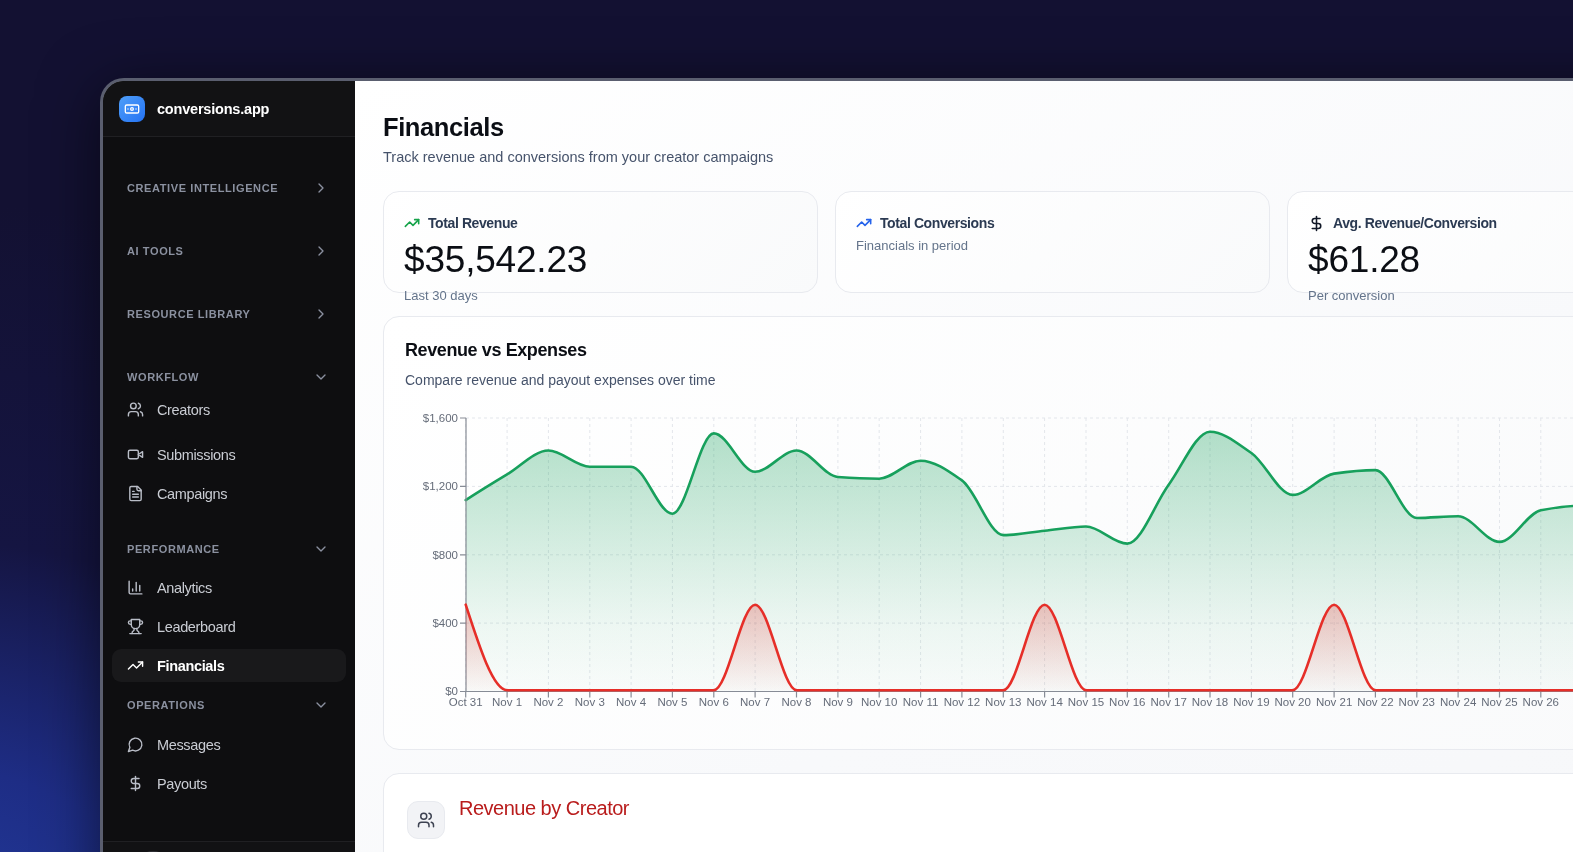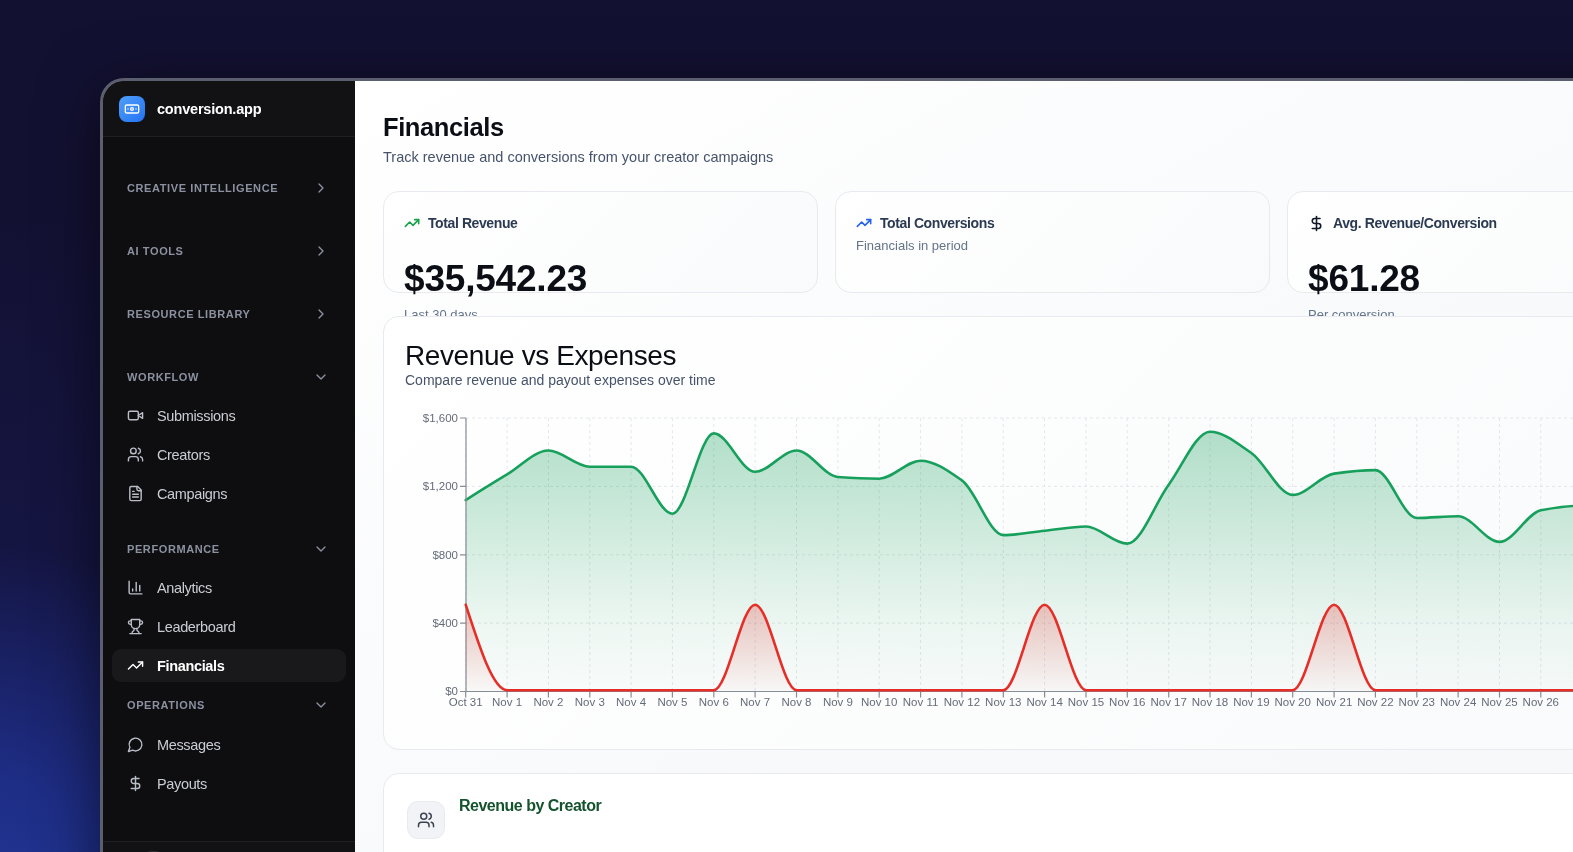--- a/index.html
+++ b/index.html
@@ -16,70 +16,70 @@
 .item.active{background:#19191b;color:#fff;font-weight:700}
 .item.active svg{color:#fff}
 .sb-foot{position:absolute;left:0;right:0;top:760px;bottom:0;border-top:1px solid #202023;background:#121214}
 .avatar{position:absolute;left:32px;top:9px;width:36px;height:36px;border-radius:50%;background:#2e2e33}
 .content{flex:1;background:linear-gradient(150deg,#ffffff 0%,#f8f9fb 55%,#f6f7f9 100%);padding:32px 0 0 28px;position:relative}
 h1{font-size:25.5px;font-weight:700;color:#0b0e14;letter-spacing:-0.4px}
 .sub{margin-top:7px;font-size:14.5px;color:#46536b}
 .cards{display:flex;gap:17px;margin-top:26px}
 .card{width:435px;min-width:435px;height:102px;background:linear-gradient(135deg,#ffffff 0%,#f9fafb 100%);border:1px solid #e8eaef;border-radius:16px;padding:23px 20px 0 20px}
 .card .lab{display:flex;align-items:center;gap:8px;font-size:14px;font-weight:700;color:#2b3a52;height:16px;letter-spacing:-0.4px}
-.card .num{margin-top:27px;font-size:37px;font-weight:700;color:#0b0e14;letter-spacing:-0.2px}
+.card .num{margin-top:8px;font-size:37px;font-weight:400;color:#0b0e14;letter-spacing:-0.2px}
 .card .cap{margin-top:7px;font-size:13px;color:#64748b}
 .chartcard{width:1339px;height:434px;background:linear-gradient(135deg,#ffffff 0%,#f9fafb 100%);border:1px solid #e8eaef;border-radius:16px;margin-top:23px;position:relative;overflow:hidden}
-.chartcard h2{position:absolute;left:21px;top:23px;font-size:28px;font-weight:400;color:#0b0e14;letter-spacing:-0.4px}
+.chartcard h2{position:absolute;left:21px;top:23px;font-size:18px;font-weight:700;color:#0b0e14;letter-spacing:-0.4px}
 .chartcard .csub{position:absolute;left:21px;top:55px;font-size:14px;color:#46536b}
 .chartsvg{position:absolute;left:0;top:0}
 .yl,.xl{font-size:11.5px;fill:#656c79;font-family:"Liberation Sans",sans-serif}
 .gd{stroke:#e3e6eb;stroke-width:1;stroke-dasharray:3 3}
 .ax{stroke:#878c96;stroke-width:1.2;fill:none}
 .botcard{width:1339px;height:200px;background:#fff;border:1px solid #e8eaef;border-radius:16px;margin-top:23px;position:relative}
 .bicon{position:absolute;left:23px;top:27px;width:38px;height:38px;border-radius:11px;background:#f2f3f6;border:1px solid #e8eaef;display:flex;align-items:center;justify-content:center;color:#3d4251}
-.botcard h2{position:absolute;left:75px;top:23px;font-size:16px;font-weight:700;color:#14532d;letter-spacing:-0.5px}
+.botcard h2{position:absolute;left:75px;top:23px;font-size:20px;font-weight:400;color:#b91c1c;letter-spacing:-0.5px}
 svg.ic{display:block}
 </style></head>
 <body>
 <div class="window">
   <div class="sidebar">
     <div class="sb-head">
       <div class="logo">
           <svg class="ic" width="16" height="16" viewBox="0 0 24 24" fill="none" stroke="#fff" stroke-width="2" stroke-linecap="round" stroke-linejoin="round">
             <rect width="20" height="12" x="2" y="6" rx="2"></rect>
             <circle cx="12" cy="12" r="2"></circle>
             <path d="M6 12h.01M18 12h.01"></path>
           </svg>
         </div>
-      <div class="sb-title">conversion.app</div>
+      <div class="sb-title">conversions.app</div>
     </div>
     <div class="nav">
       <div class="sec" style="margin-top:41px">CREATIVE INTELLIGENCE<svg class="ic chev" width="16" height="16" viewBox="0 0 24 24" fill="none" stroke="currentColor" stroke-width="2" stroke-linecap="round" stroke-linejoin="round">
             <path d="m9 18 6-6-6-6"></path>
           </svg></div>
       <div class="sec" style="margin-top:43px">AI TOOLS<svg class="ic chev" width="16" height="16" viewBox="0 0 24 24" fill="none" stroke="currentColor" stroke-width="2" stroke-linecap="round" stroke-linejoin="round">
             <path d="m9 18 6-6-6-6"></path>
           </svg></div>
       <div class="sec" style="margin-top:43px">RESOURCE LIBRARY<svg class="ic chev" width="16" height="16" viewBox="0 0 24 24" fill="none" stroke="currentColor" stroke-width="2" stroke-linecap="round" stroke-linejoin="round">
             <path d="m9 18 6-6-6-6"></path>
           </svg></div>
       <div class="sec" style="margin-top:43px">WORKFLOW<svg class="ic chev" width="16" height="16" viewBox="0 0 24 24" fill="none" stroke="currentColor" stroke-width="2" stroke-linecap="round" stroke-linejoin="round">
             <path d="m6 9 6 6 6-6"></path>
           </svg></div>
-      <div class="item" style="margin-top:12px"><svg class="ic" width="17" height="17" viewBox="0 0 24 24" fill="none" stroke="currentColor" stroke-width="2" stroke-linecap="round" stroke-linejoin="round">
-            <path d="m22 8-6 4 6 4V8Z"></path>
-            <rect width="14" height="12" x="2" y="6" rx="2"></rect>
-          </svg>Submissions</div>
       <div class="item"><svg class="ic" width="17" height="17" viewBox="0 0 24 24" fill="none" stroke="currentColor" stroke-width="2" stroke-linecap="round" stroke-linejoin="round">
             <path d="M16 21v-2a4 4 0 0 0-4-4H6a4 4 0 0 0-4 4v2"></path>
             <circle cx="9" cy="7" r="4"></circle>
             <path d="M22 21v-2a4 4 0 0 0-3-3.87"></path>
             <path d="M16 3.13a4 4 0 0 1 0 7.75"></path>
           </svg>Creators</div>
+      <div class="item" style="margin-top:12px"><svg class="ic" width="17" height="17" viewBox="0 0 24 24" fill="none" stroke="currentColor" stroke-width="2" stroke-linecap="round" stroke-linejoin="round">
+            <path d="m22 8-6 4 6 4V8Z"></path>
+            <rect width="14" height="12" x="2" y="6" rx="2"></rect>
+          </svg>Submissions</div>
       <div class="item"><svg class="ic" width="17" height="17" viewBox="0 0 24 24" fill="none" stroke="currentColor" stroke-width="2" stroke-linecap="round" stroke-linejoin="round">
             <path d="M15 2H6a2 2 0 0 0-2 2v16a2 2 0 0 0 2 2h12a2 2 0 0 0 2-2V7Z"></path>
             <path d="M14 2v4a2 2 0 0 0 2 2h4"></path>
             <path d="M10 9H8"></path>
             <path d="M16 13H8"></path>
             <path d="M16 17H8"></path>
           </svg>Campaigns</div>
       <div class="sec" style="margin-top:29px">PERFORMANCE<svg class="ic chev" width="16" height="16" viewBox="0 0 24 24" fill="none" stroke="currentColor" stroke-width="2" stroke-linecap="round" stroke-linejoin="round">
             <path d="m6 9 6 6 6-6"></path>
           </svg></div>

